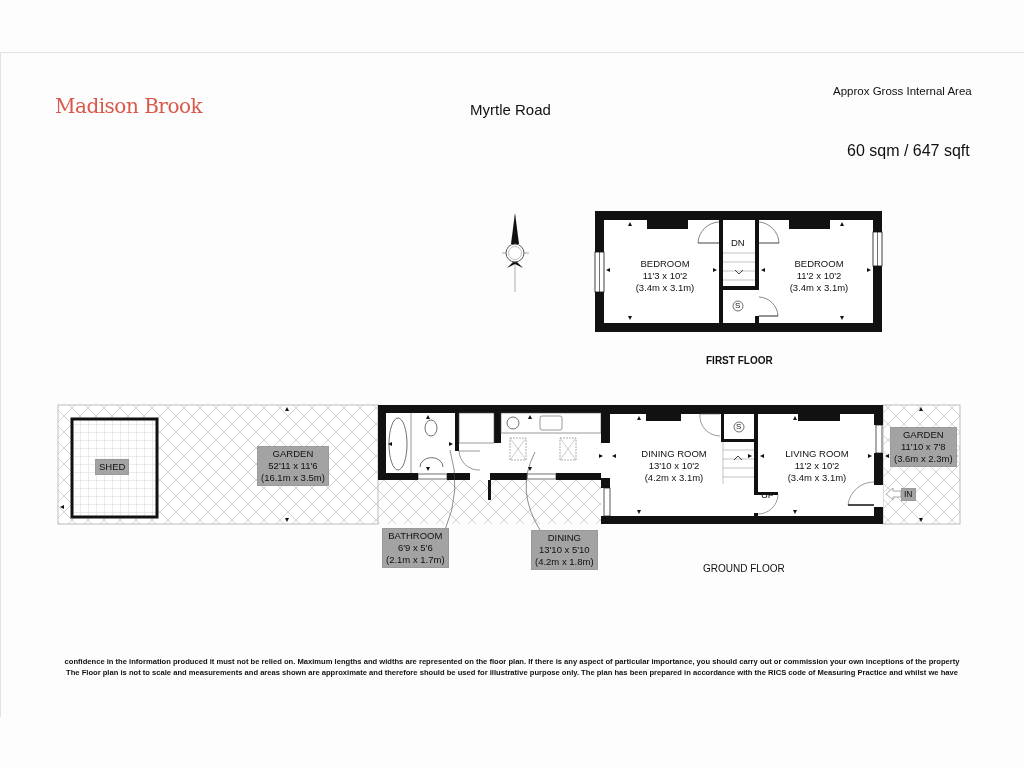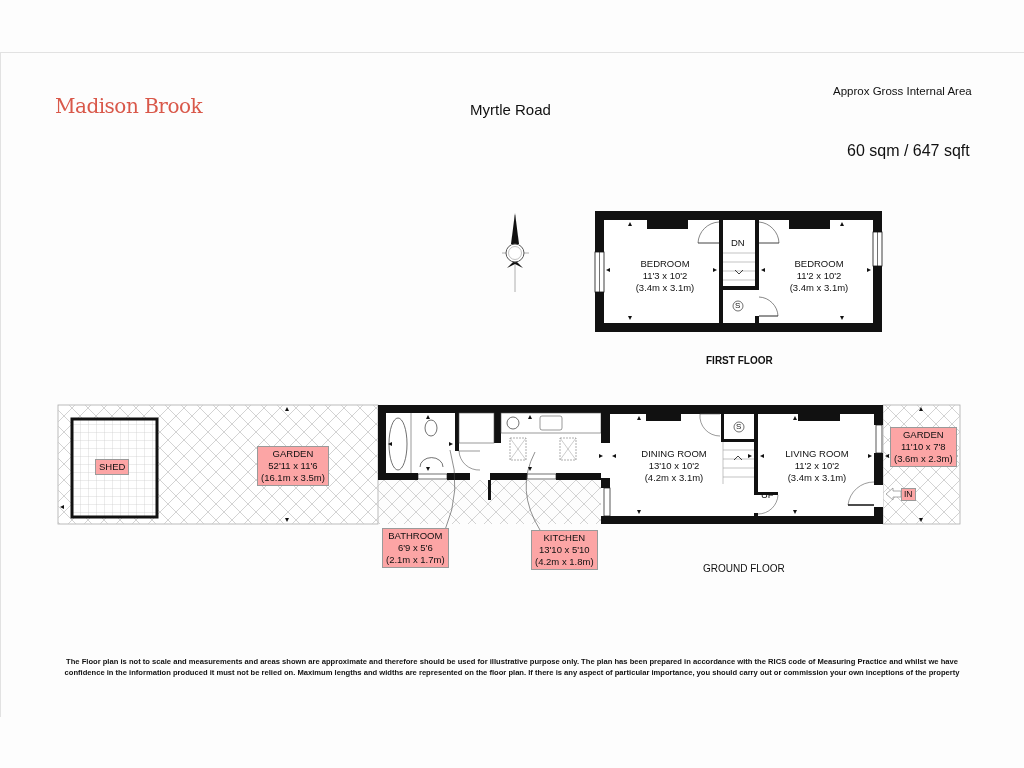--- a/index.html
+++ b/index.html
@@ -4,21 +4,21 @@
 <style>
   html, body { margin:0; padding:0; background:#fdfdfd; }
   body { width:1024px; height:768px; position:relative; overflow:hidden; font-family:"Liberation Sans", sans-serif; color:#111; }
   .sheet { position:absolute; left:0; top:52px; width:1024px; height:664px; border-top:1px solid #e2e2e2; border-left:1px solid #e2e2e2; background:#fdfdfd; }
   .brand { position:absolute; left:55px; top:94px; font-family:"DejaVu Serif", serif; font-size:20px; color:#d9584a; letter-spacing:-0.5px; }
   .address { position:absolute; left:470px; top:101px; font-size:15px; color:#111; }
   .area-label { position:absolute; left:833px; top:85px; font-size:11.5px; color:#111; }
   .area-value { position:absolute; left:847px; top:102px; font-size:16px; color:#111;margin-top:40px; }
   svg.plan { position:absolute; left:0; top:0; width:1024px; height:768px; }
   .lbl { position:absolute; font-size:9.5px; text-align:center; line-height:12px; color:#111; white-space:nowrap; }
-  .lbl.boxed { background:#fca5a5; border:1px solid #9a9a9a; padding:1px 3px; }
+  .lbl.boxed { background:#a3a3a3; border:1px solid #9a9a9a; padding:1px 3px; }
   .floor-title { position:absolute; font-size:10px; color:#111; }
   .disclaimer { position:absolute; left:40px; top:656px; width:944px; text-align:center; font-size:7.6px; font-weight:bold; line-height:11px; color:#111; }
   .copyright { display:block; }
   .photoplan-icon { display:inline-block; width:9px; height:8px; background:#e05040; vertical-align:middle; margin-left:2px; border-radius:1px; }
 </style>
 </head>
 <body>
 
 <div class="sheet"></div>
 
@@ -224,21 +224,21 @@
   <div>GARDEN</div>
   <div>52'11 x 11'6</div>
   <div>(16.1m x 3.5m)</div>
 </div>
 <div class="lbl boxed" style="left:382px;top:528px;">
   <div>BATHROOM</div>
   <div>6'9 x 5'6</div>
   <div>(2.1m x 1.7m)</div>
 </div>
 <div class="lbl boxed" style="left:531px;top:530px;">
-  <div>KITCHEN</div>
+  <div>DINING</div>
   <div>13'10 x 5'10</div>
   <div>(4.2m x 1.8m)</div>
 </div>
 <div class="lbl" style="left:636px;top:448px;width:76px;">
   <div>DINING ROOM</div>
   <div>13'10 x 10'2</div>
   <div>(4.2m x 3.1m)</div>
 </div>
 <div class="lbl" style="left:780px;top:448px;width:74px;">
   <div>LIVING ROOM</div>
@@ -249,15 +249,15 @@
   <div>GARDEN</div>
   <div>11'10 x 7'8</div>
   <div>(3.6m x 2.3m)</div>
 </div>
 <div class="lbl" style="left:733px;top:489px;padding-left:28px;">UP</div>
 <div class="lbl" style="left:736px;top:421px;font-size:8px;">S</div>
 <div class="lbl boxed" style="left:901px;top:488px;font-size:8.5px;padding:0 2px;line-height:11px;">IN</div>
 <div class="floor-title" style="left:703px;top:563px;text-align:center;">GROUND FLOOR</div>
 
 <div class="disclaimer">
+  <div>confidence in the information produced it must not be relied on. Maximum  lengths and widths are represented on the floor plan. If there is any aspect of particular importance, you should carry out or commission your own inceptions of the property</div>
   <div>The Floor plan is not to scale and measurements and areas shown are approximate and therefore should be used for illustrative purpose only. The plan has been prepared in accordance with the RICS code of Measuring Practice and whilst we have</div>
-  <div>confidence in the information produced it must not be relied on. Maximum  lengths and widths are represented on the floor plan. If there is any aspect of particular importance, you should carry out or commission your own inceptions of the property</div>
 </div>
 
 </body></html>

